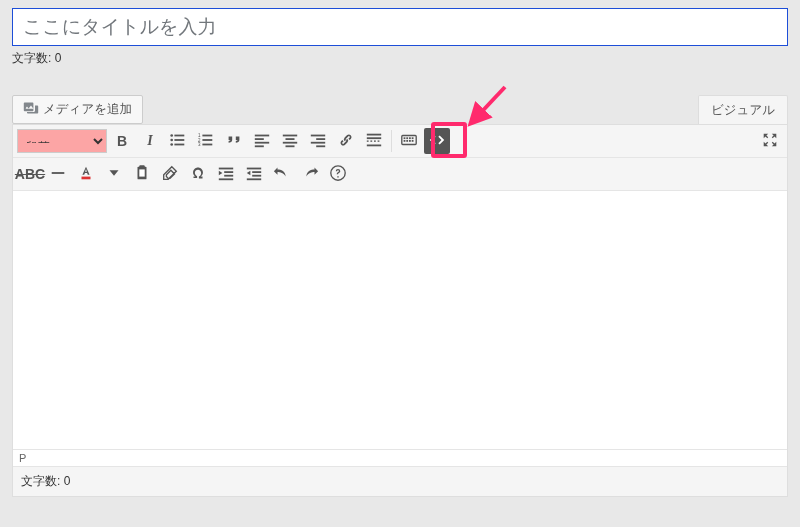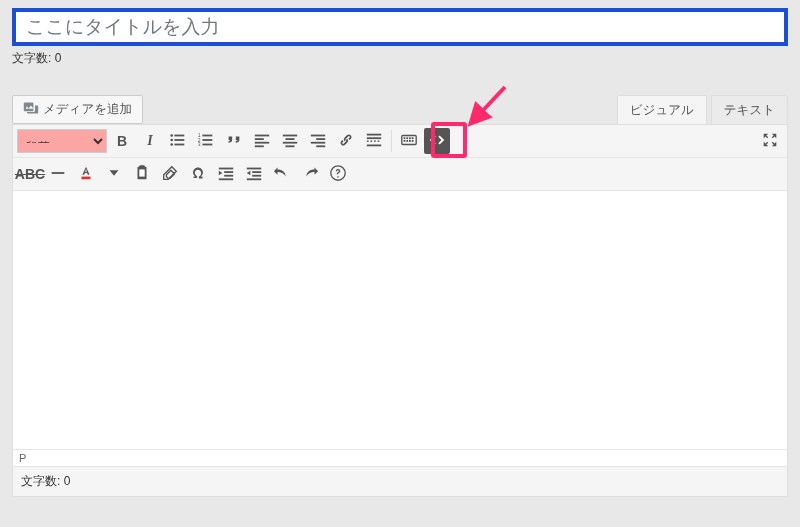--- a/index.html
+++ b/index.html
@@ -14,21 +14,21 @@
   .container { padding: 8px 12px 0 12px; }
   h1.page-title {
     font-size: 22px;
     font-weight: 400;
     color: #23282d;
     margin: 4px 0 10px 0;
   }
   .title-input {
     width: 100%;
     height: 38px;
-    border: 4px solid #1d4ed8;
+    border: 1px solid #1d4ed8;
     background: #fff;
     font-size: 19px;
     padding: 2px 10px;
     color: #72777c;
     outline: none;
   }
   .title-input::placeholder { color: #72777c; }
   .count-line {
     font-size: 12px;
     color: #333;
@@ -166,21 +166,20 @@
       <span>
         <svg viewBox="0 0 20 20">
             <path d="M13 11V4c0-.55-.45-1-1-1H2c-.55 0-1 .45-1 1v9c0 .55.45 1 1 1h10c.55 0 1-.45 1-1v-2zm-9.5-1l1.5-2 2 2.5L10 7l3 4H3.5zM18 7h-3v6c0 1.1-.9 2-2 2H5v1c0 .55.45 1 1 1h12c.55 0 1-.45 1-1V8c0-.55-.45-1-1-1z"></path>
           </svg>
       </span>
       <span>メディアを追加</span>
     </button>
 
     <div class="tabs">
       <button class="tab active">ビジュアル</button>
-      <button class="tab">テキスト</button>
     </div>
   </div>
 
   <div class="editor-box">
 
     
     <div class="toolbar-row" style="position:relative;">
       <select class="format-select">
         <option>段落</option>
       </select>

